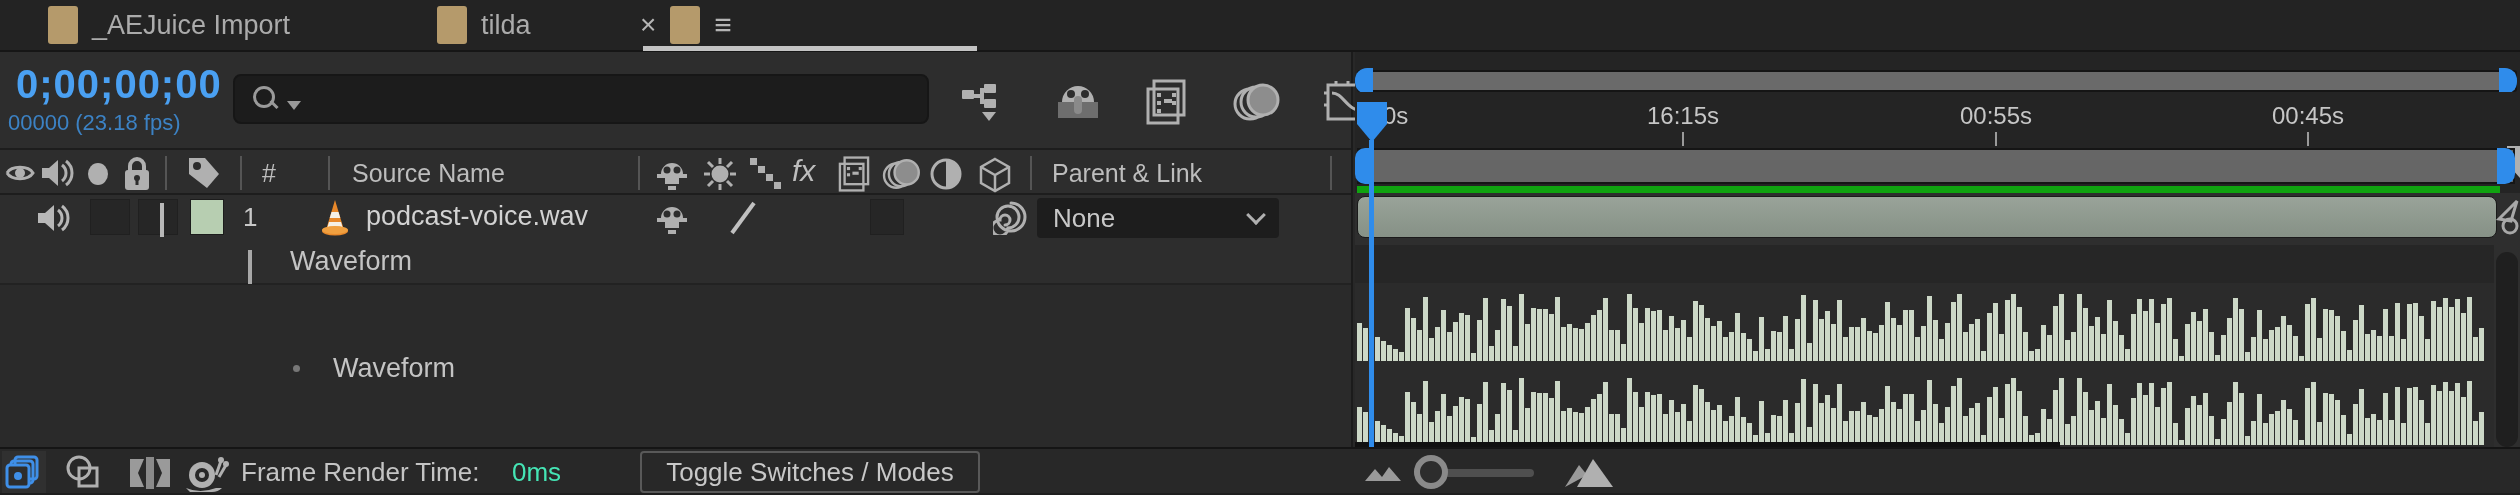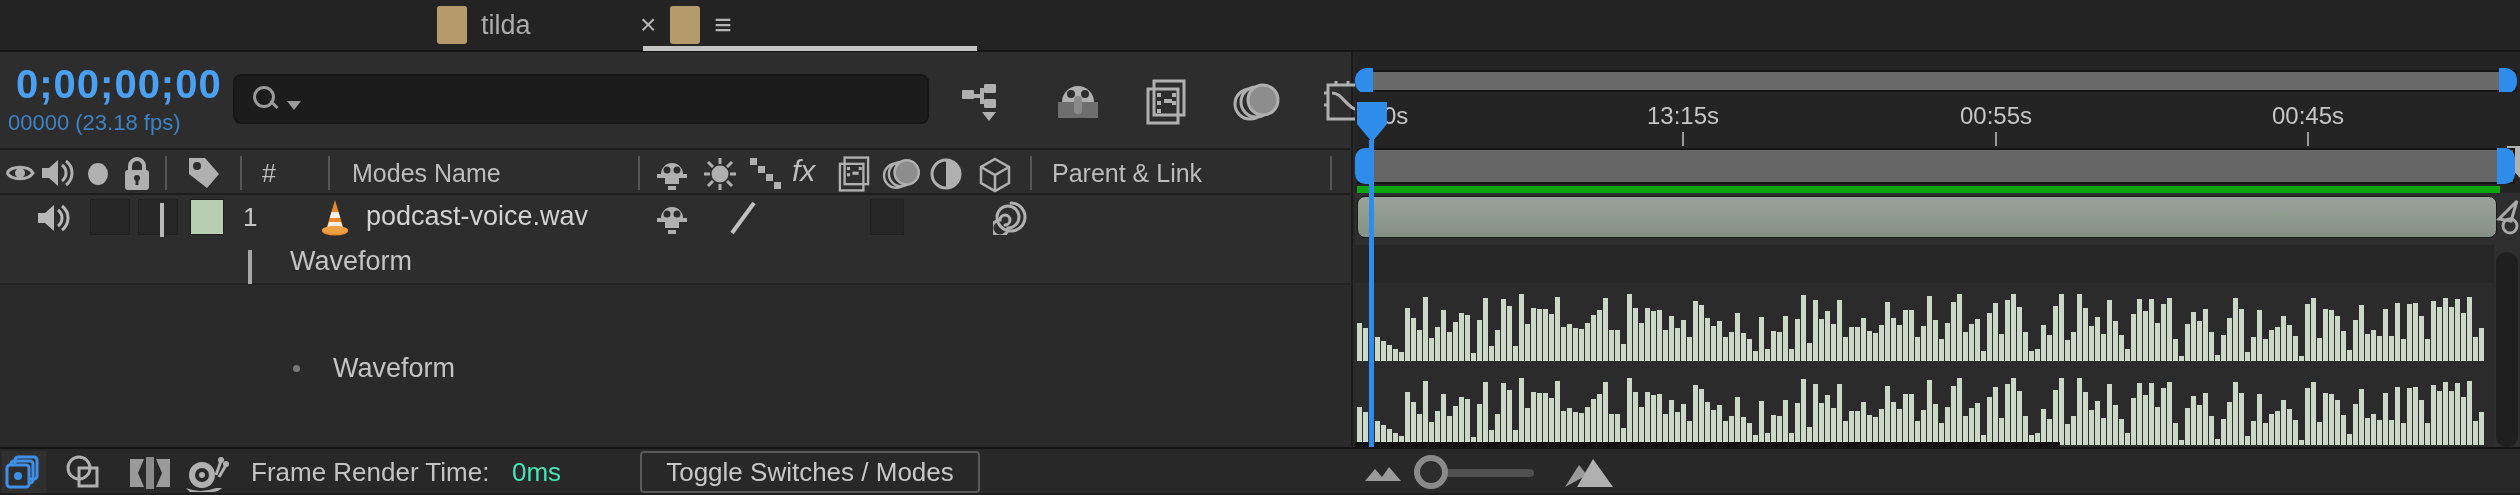--- a/index.html
+++ b/index.html
@@ -81,36 +81,40 @@
 
   
   .playhead-line { position:absolute; left:14px; top:88px; width:5px; height:307px; background:#2f8ceb; }
   .playhead-head { position:absolute; left:2px; top:50px; width:30px; height:40px; background:#2f8ceb; clip-path:polygon(0 0,100% 0,100% 55%,50% 100%,0 55%); }
 
   
   .bottombar { position:absolute; left:0; top:447px; width:2520px; height:48px; background:#282828; border-top:2px solid #151515; color:#c4c4c4; font-size:26px; }
   .bb-edge { position:absolute; left:0; top:44px; width:2520px; height:4px; background:#1e1e1e; }
   .bb-tile { position:absolute; left:2px; top:2px; width:44px; height:42px; background:#303030; display:flex; align-items:center; justify-content:center; }
   .bb-icon { position:absolute; top:4px; }
-  .rt-label { position:absolute; left:251px; top:8px; }
+  .rt-label { position:absolute; left:241px; top:8px; }
   .rt-value { position:absolute; left:512px; top:8px; color:#45e5b5; }
   .toggle-btn { position:absolute; left:640px; top:2px; width:340px; height:42px; border:2px solid #595959; border-radius:4px; display:flex; align-items:center; justify-content:center; color:#c8c8c8; }
   .zoom-small { position:absolute; left:1363px; top:14px; }
   .zoom-slider { position:absolute; left:1414px; top:20px; width:120px; height:8px; background:#4f4f4f; border-radius:4px; }
   .zoom-knob { position:absolute; left:1414px; top:6px; width:34px; height:34px; border-radius:50%; border:6px solid #8a8a8a; background:#2d2d2d; }
   .zoom-big { position:absolute; left:1563px; top:8px; }
 
   svg { display:block; }
 </style>
 </head>
 <body>
 
 <div id="app">
 
   <div class="tabbar">
+    <div class="tab" style="left:48px;">
+      <span class="tab-folder"></span>
+      <span>_AEJuice Import</span>
+    </div>
     <div class="tab" style="left:437px;">
       <span class="tab-folder"></span>
       <span>tilda</span>
     </div>
     <div class="tab active" style="left:640px;">
       <span class="tab-close">×</span>
       <span class="tab-folder"></span>
       <span class="tab-menu">≡</span>
     </div>
     <div class="tab-underline"></div>
@@ -221,21 +225,21 @@
       <span class="vsep" style="left:165px;"></span>
       <span class="hicon" style="left:185px;">
         <svg width="38" height="36" viewBox="0 0 38 36">
             <path d="M4 2 h16 l14 16 -12 14 -18 -14 z" fill="#b0b0b0"></path>
             <circle cx="12" cy="10" r="4" fill="#2d2d2d"></circle>
           </svg>
       </span>
       <span class="vsep" style="left:240px;"></span>
       <span class="hdr-label" style="left:262px;">#</span>
       <span class="vsep" style="left:328px;"></span>
-      <span class="hdr-label" style="left:352px;">Modes Name</span>
+      <span class="hdr-label" style="left:352px;">Source Name</span>
       <span class="vsep" style="left:638px;"></span>
 
       <span class="hicon" style="left:655px;">
         <svg width="34" height="36" viewBox="0 0 34 36">
             <path d="M6 18 a11 11 0 0 1 22 0 l4 0 v4 h-8 v6 h-14 v-6 h-8 v-4 z" fill="#b0b0b0"></path>
             <circle cx="12" cy="14" r="3.5" fill="#2d2d2d"></circle>
             <circle cx="22" cy="14" r="3.5" fill="#2d2d2d"></circle>
             <rect x="13" y="30" width="8" height="4" fill="#b0b0b0"></rect>
           </svg>
       </span>
@@ -341,20 +345,24 @@
         <svg width="34" height="38" viewBox="0 0 34 38">
             <line x1="6" y1="34" x2="28" y2="4" stroke="#c0c0c0" stroke-width="4"></line>
           </svg>
       </span>
       <span class="cellbox" style="left:870px; width:34px;"></span>
       <span style="position:absolute; left:993px; top:4px;">
         <svg width="36" height="36" viewBox="0 0 36 36">
             <path d="M18 4 a14 14 0 1 1 -14 14 a11 11 0 1 1 11 11 a8 8 0 1 1 -8 -8 a5 5 0 1 1 5 5" fill="none" stroke="#b0b0b0" stroke-width="3" stroke-linecap="round"></path>
           </svg>
       </span>
+      <span class="none-dd">
+        <span>None</span>
+        <span class="dd-chev"></span>
+      </span>
     </div>
 
     <div class="group-row">
       <span style="position:absolute; left:248px; top:10px;"><span class="chev" style="border-color:#a8a8a8;"></span></span>
       <span style="position:absolute; left:290px; top:6px;">Waveform</span>
     </div>
 
     <div class="lower-left"></div>
 
     <div class="prop-row">
@@ -363,21 +371,21 @@
     </div>
   </div>
 
   <div class="timeline">
     <div class="navbar"></div>
     <div class="navcap l"></div>
     <div class="navcap r"></div>
 
     <div class="ruler">
       <span class="rlabel" style="left:8px;">:00s</span>
-      <span class="rlabel" style="left:292px;">13:15s</span>
+      <span class="rlabel" style="left:292px;">16:15s</span>
       <span class="rlabel" style="left:605px;">00:55s</span>
       <span class="rlabel" style="left:917px;">00:45s</span>
       <span class="rtick" style="left:327px;"></span>
       <span class="rtick" style="left:640px;"></span>
       <span class="rtick" style="left:952px;"></span>
     </div>
 
     <div class="marker-bin"></div>
 
     <div class="workarea"></div>

